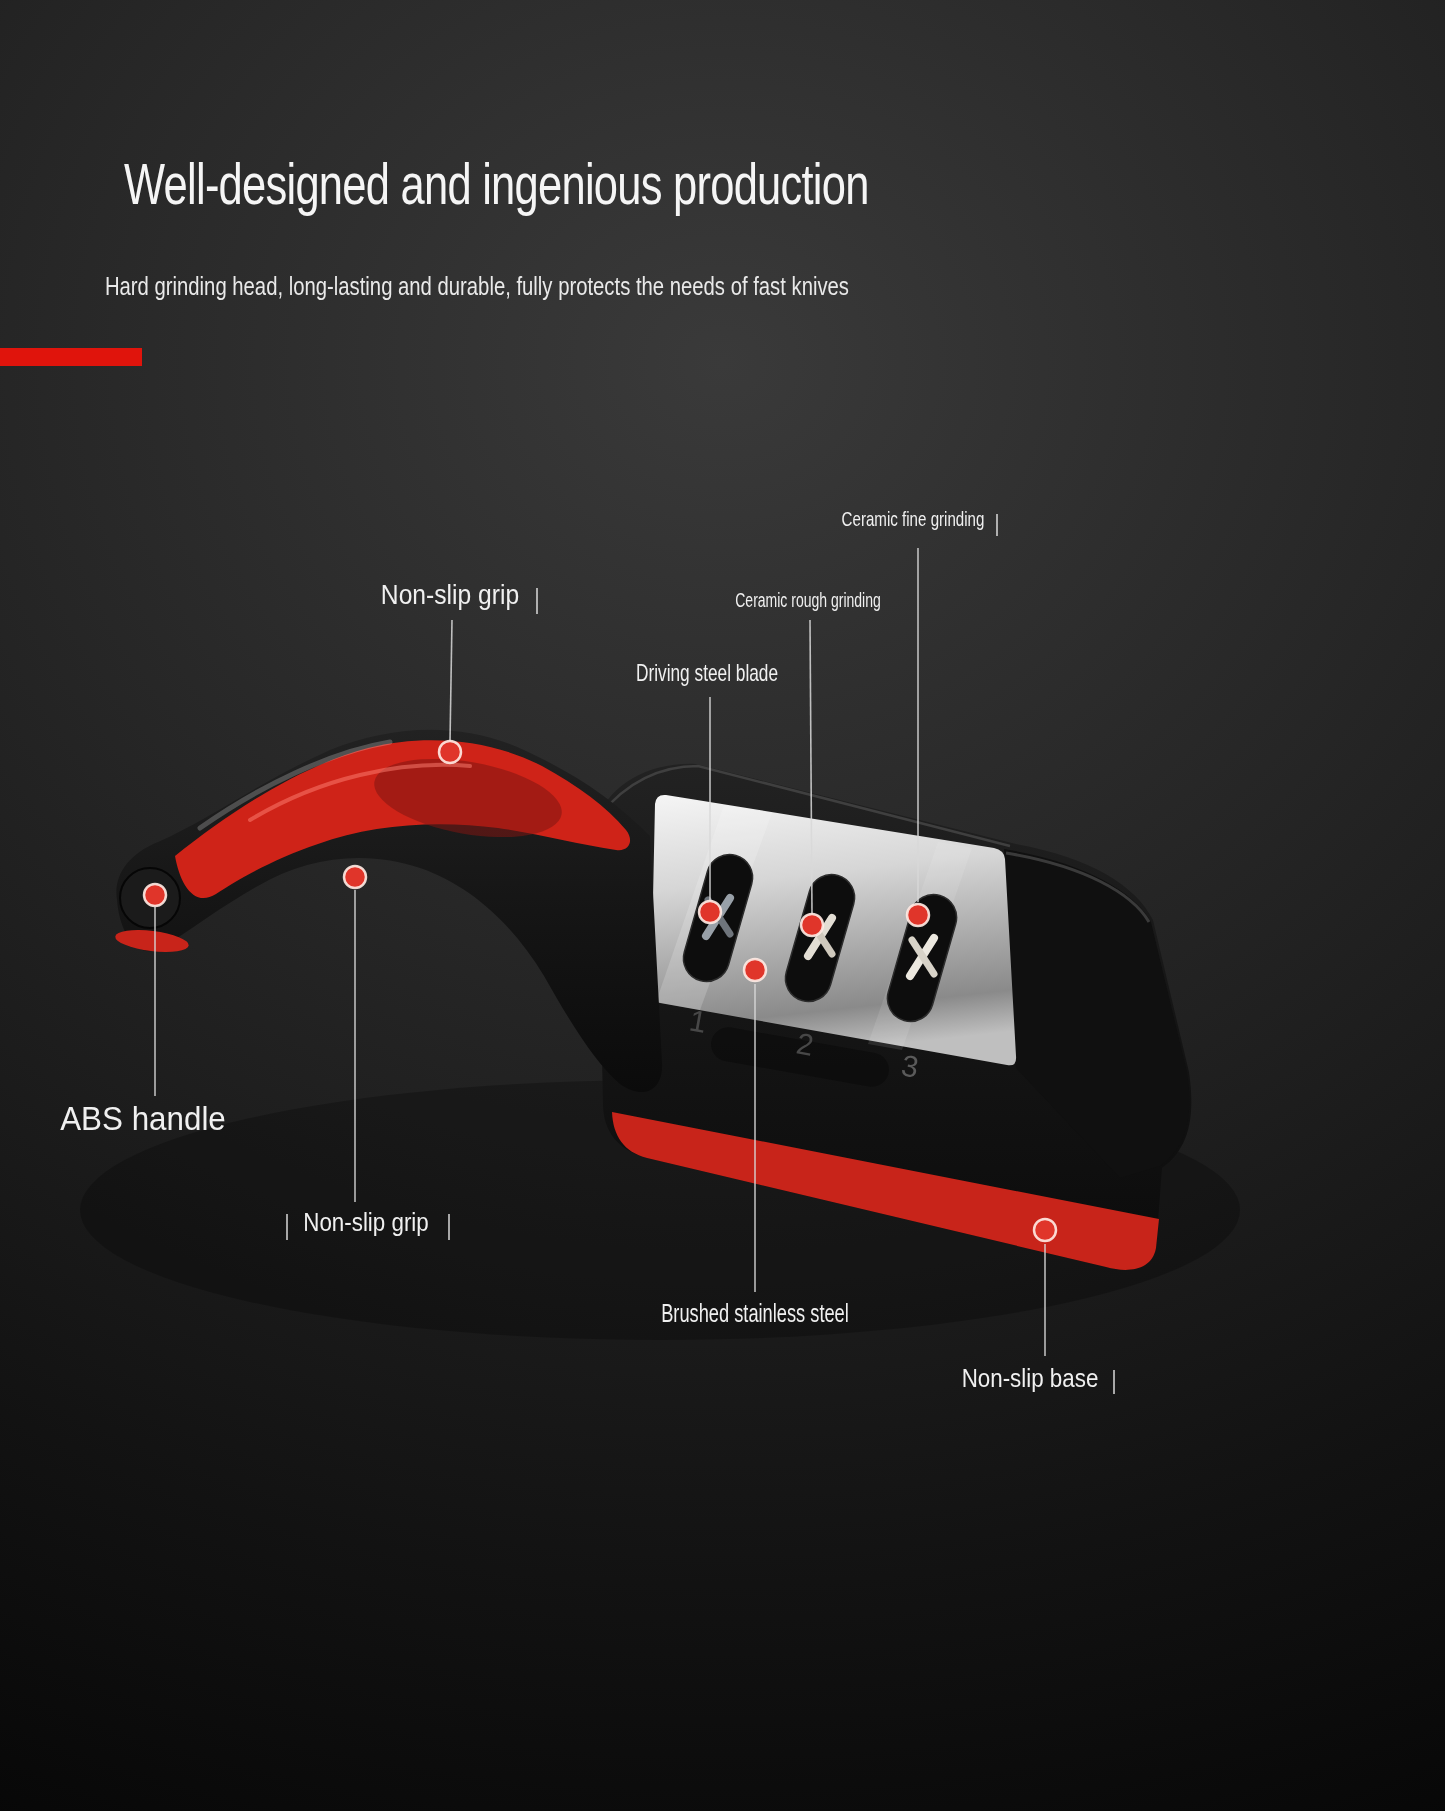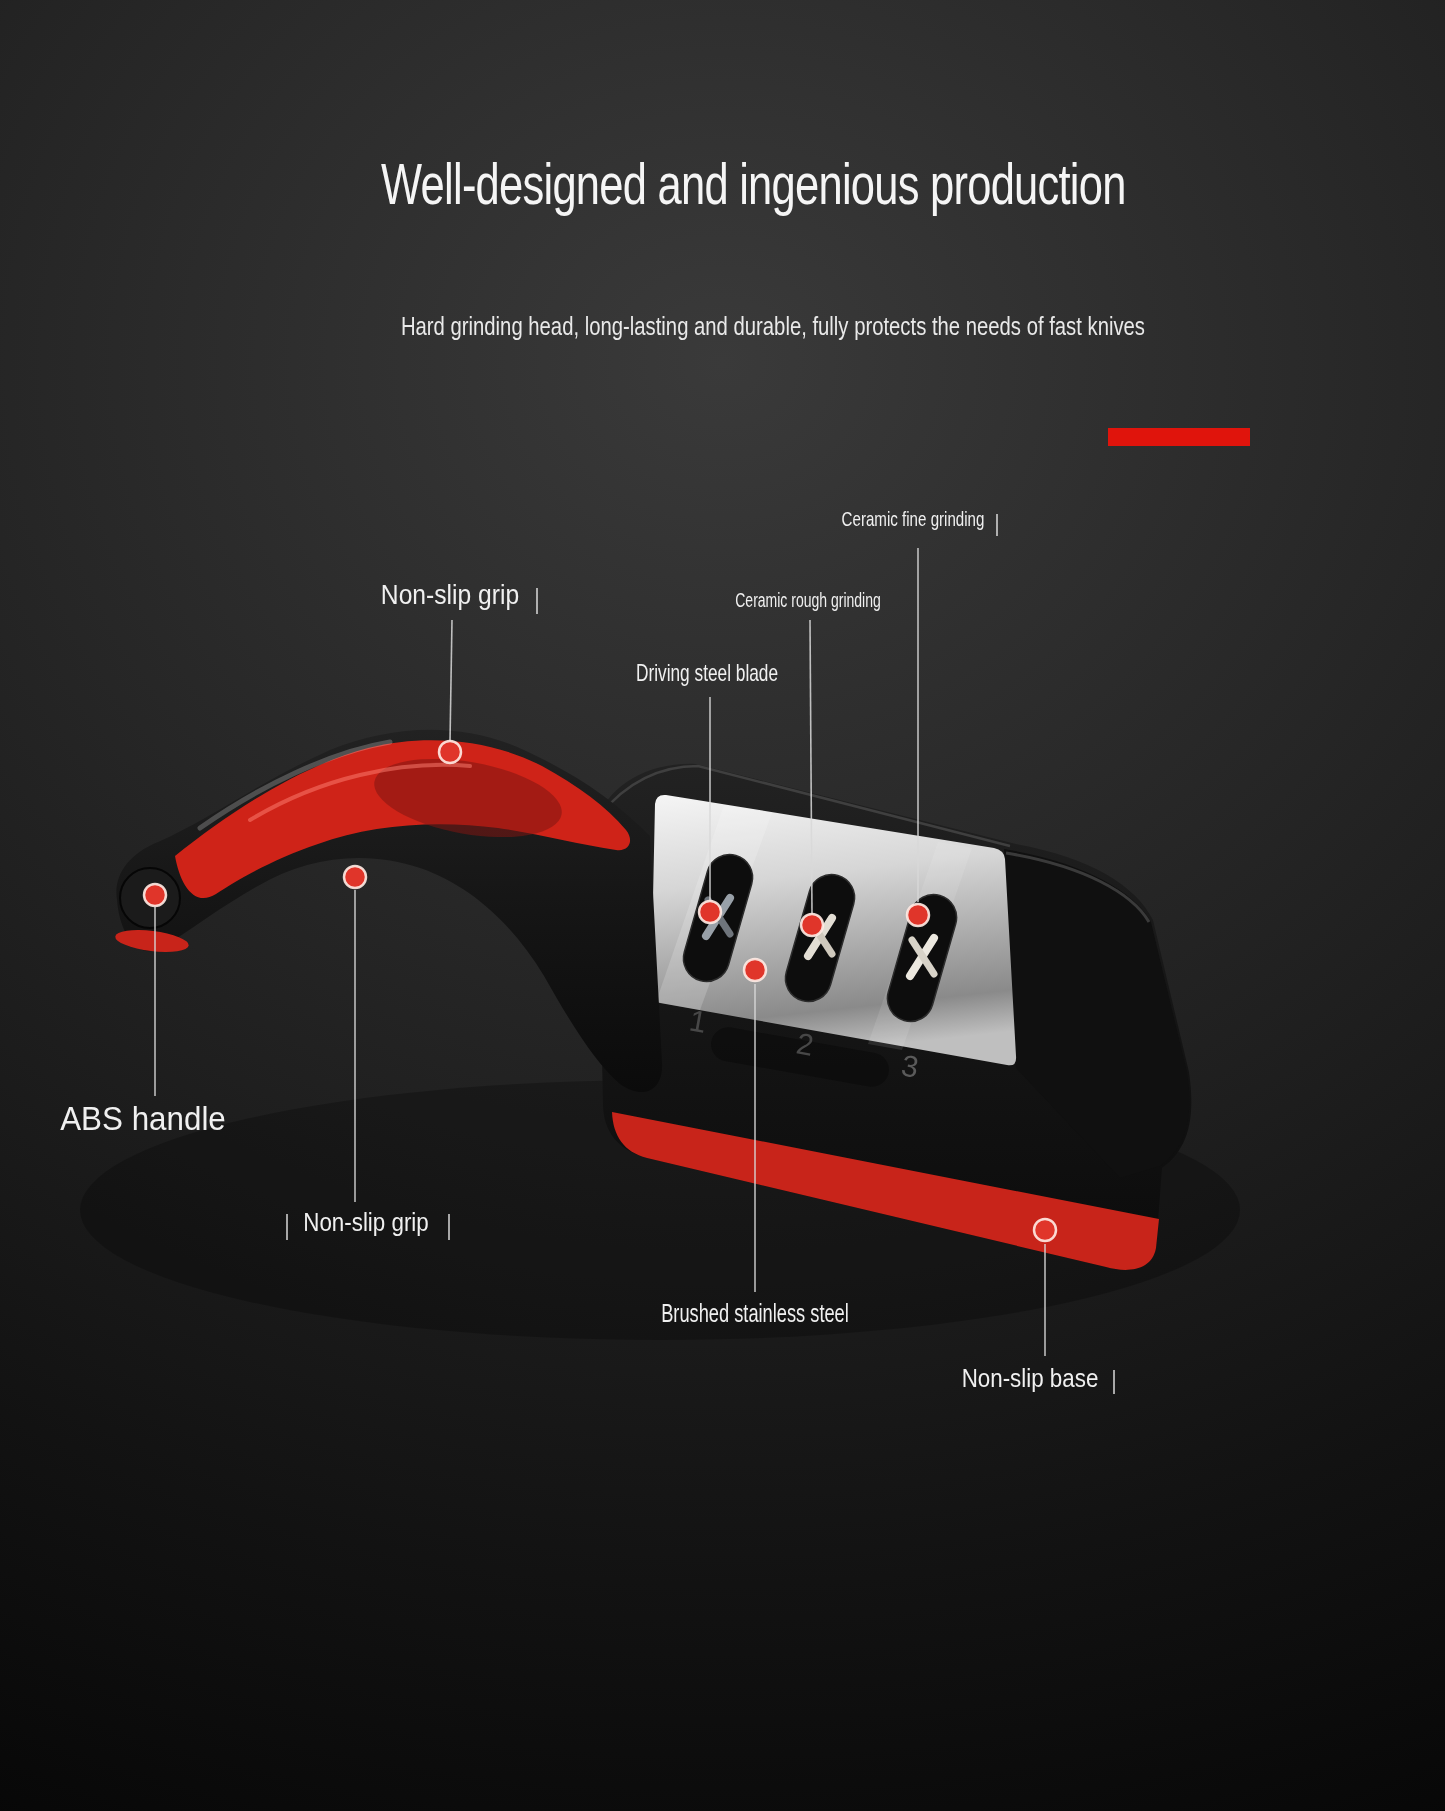--- a/index.html
+++ b/index.html
@@ -6,23 +6,22 @@
   .page{
     position:relative;
     width:1445px;height:1811px;
     overflow:hidden;
     background:
       radial-gradient(130% 90% at 50% 20%, #3a3a3a 0%, #262626 38%, #121212 75%, #060606 100%);
     font-family:"Liberation Sans", sans-serif;
   }
   header{
     position:absolute;left:0;top:150px;width:1250px;
-    display:flex;flex-direction:column;align-items:flex-end;
+    display:flex;flex-direction:column;align-items:flex-start;
     color:#f4f4f4;
-    gap:40px;
   }
   h1.title{
     margin:0;font-size:58px;font-weight:500;letter-spacing:-1px;
     transform:scaleX(0.75);transform-origin:50% 50%;
     white-space:nowrap;color:#f5f5f5;
   }
   p.subtitle{
     margin:54px 0 0 0;font-size:26px;font-weight:400;
     transform:scaleX(0.78);transform-origin:50% 50%;
     white-space:nowrap;color:#e9e9e9;

